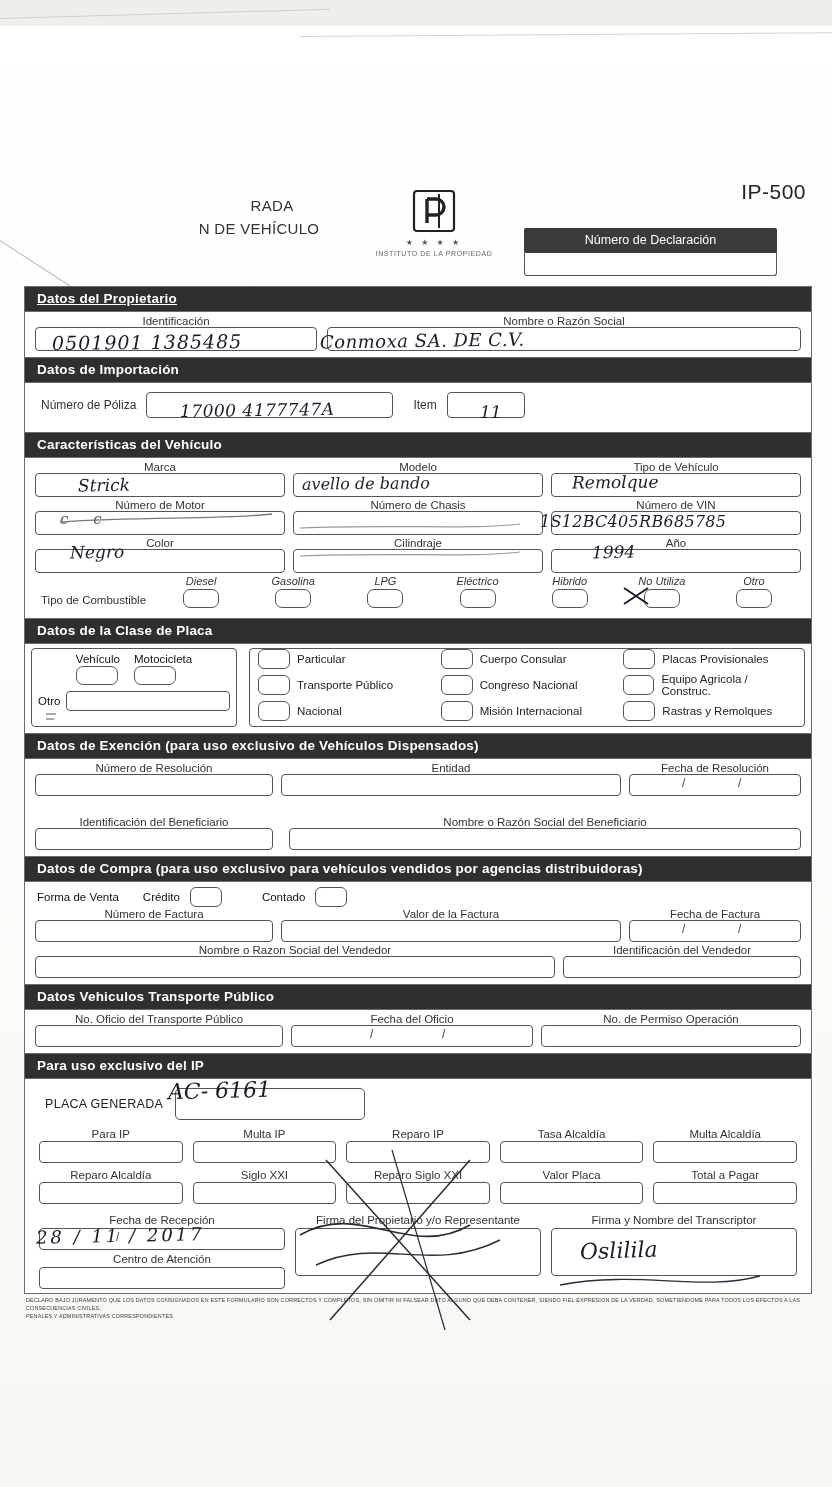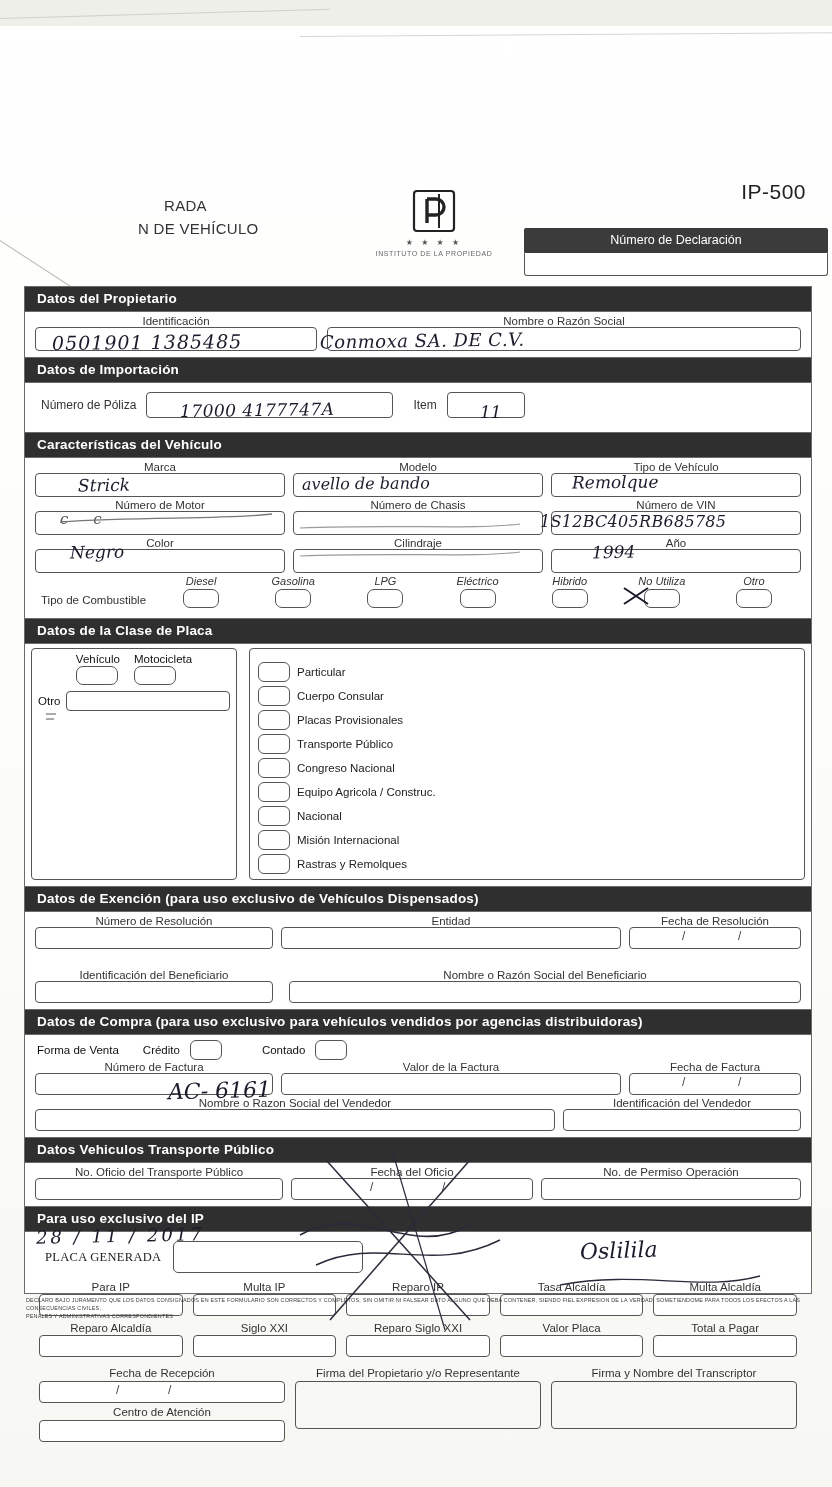--- a/index.html
+++ b/index.html
@@ -32,21 +32,21 @@
   }
   .corner-fold{
     position:absolute;left:0;top:240px;width:120px;height:70px;
     border-top:1px solid #b9b9b3;
     transform:rotate(33deg);transform-origin:left top;
   }
 
   
   .hdr-title{
     position:absolute;left:120px;top:195px;width:260px;
-    font-size:15px;color:#333;line-height:1.5;letter-spacing:.3px;
+    font-size:15px;color:#333;line-height:1.5;letter-spacing:.3px;text-align:center;
   }
   .hdr-title .l1{ padding-left:44px; }
   .hdr-title .l2{ padding-left:18px; }
 
   .logo{
     position:absolute;left:374px;top:188px;width:120px;text-align:center;
   }
   .logo-mark{
     width:46px;height:46px;margin:0 auto;position:relative;
   }
@@ -55,21 +55,21 @@
   }
   .logo-text{
     font-size:7px;color:#666;letter-spacing:.6px;margin-top:3px;
   }
 
   .form-code{
     position:absolute;right:26px;top:180px;
     font-size:21px;color:#222;letter-spacing:.5px;
   }
   .decl-wrap{
-    position:absolute;left:524px;top:228px;width:304px;
+    position:absolute;left:524px;top:228px;width:253px;
   }
   .decl-label{
     background:#3b3b3b;color:#fff;font-size:12.5px;
     text-align:center;padding:5px 0 6px;border-radius:2px;
     box-shadow:0 1px 0 #777;
   }
   .decl-box{
     height:22px;border:1px solid #555;border-top:none;border-radius:0 0 3px 3px;
     background:#fff;
   }
@@ -78,21 +78,21 @@
   .form{
     position:absolute;left:24px;top:286px;width:786px;height:1006px;
     border:1px solid #6b6b6b;background:#fff;
   }
   .band{
     background:#2f2f2f;color:#fff;font-size:13.5px;font-weight:bold;
     padding:4px 0 5px 12px;letter-spacing:.2px;
     border-top:1px solid #6b6b6b;border-bottom:1px solid #6b6b6b;
     position:relative;
   }
-  .band.first{border-top:none;}
+  .band.first{border-top:none;text-decoration:underline;}
   .sect{padding:3px 10px 6px 10px;}
 
   .lbl{font-size:11.5px;color:#333;text-align:center;}
   .lbl.left{text-align:left;}
   .fld{
     border:1px solid #555;border-radius:4px;height:22px;background:#fff;
     position:relative;
   }
   .fld.sm{height:20px;}
   .row{display:flex;gap:10px;}
@@ -127,37 +127,37 @@
   .plate-wrap{display:flex;gap:12px;padding:4px 6px 6px 6px;}
   .plate-left{
     width:192px;border:1px solid #555;border-radius:4px;padding:4px 6px 5px;
   }
   .plate-left .top{display:flex;gap:14px;justify-content:center;}
   .plate-left .top .t{font-size:11.5px;text-align:center;}
   .plate-left .otro{display:flex;align-items:center;gap:6px;margin-top:6px;}
   .plate-left .otro .t{font-size:11.5px;}
   .plate-left .otro .line{flex:1;height:18px;border:1px solid #555;border-radius:4px;}
   .plate-right{
-    flex:1;border:1px solid #555;border-radius:4px;padding:13px 8px 5px;
-    display:grid;grid-template-columns:1fr;gap:4px 10px;
+    flex:1;border:1px solid #555;border-radius:4px;padding:0 8px 5px;
+    display:grid;grid-template-columns:1fr 1fr 1fr;gap:4px 10px;
   }
   .opt-row{display:flex;align-items:center;gap:7px;font-size:11.5px;color:#222;}
 
   .small-note{
     position:absolute;left:26px;top:1296px;width:782px;
     font-size:5.4px;color:#3a3a3a;line-height:1.5;letter-spacing:.2px;
   }
 
   .date-slash{font-size:12px;color:#444;}
 
   .grid3{display:grid;grid-template-columns:1fr 1fr 1fr;gap:8px;}
 
   .ip-field-lbl{font-size:11.5px;color:#333;text-align:center;margin-bottom:1px;}
 
-  .plate-gen{display:flex;align-items:center;gap:12px;padding:6px 0 8px 10px;font-family:Liberation Serif, serif;}
+  .plate-gen{display:flex;align-items:center;gap:12px;padding:6px 0 8px 10px;}
   .plate-gen .t{font-size:12.5px;color:#222;letter-spacing:.3px;}
   .plate-gen .b{width:188px;height:30px;border:1px solid #555;border-radius:5px;}
 
   .sign-row{display:flex;gap:10px;padding:2px 4px 6px 4px;}
   .sign-col{flex:1;}
   .sign-box{border:1px solid #555;border-radius:4px;height:46px;}
   .sign-lbl{font-size:11.5px;color:#333;text-align:center;margin-bottom:2px;}
 
   
   svg.ink{position:absolute;left:0;top:0;width:832px;height:1487px;pointer-events:none;}

